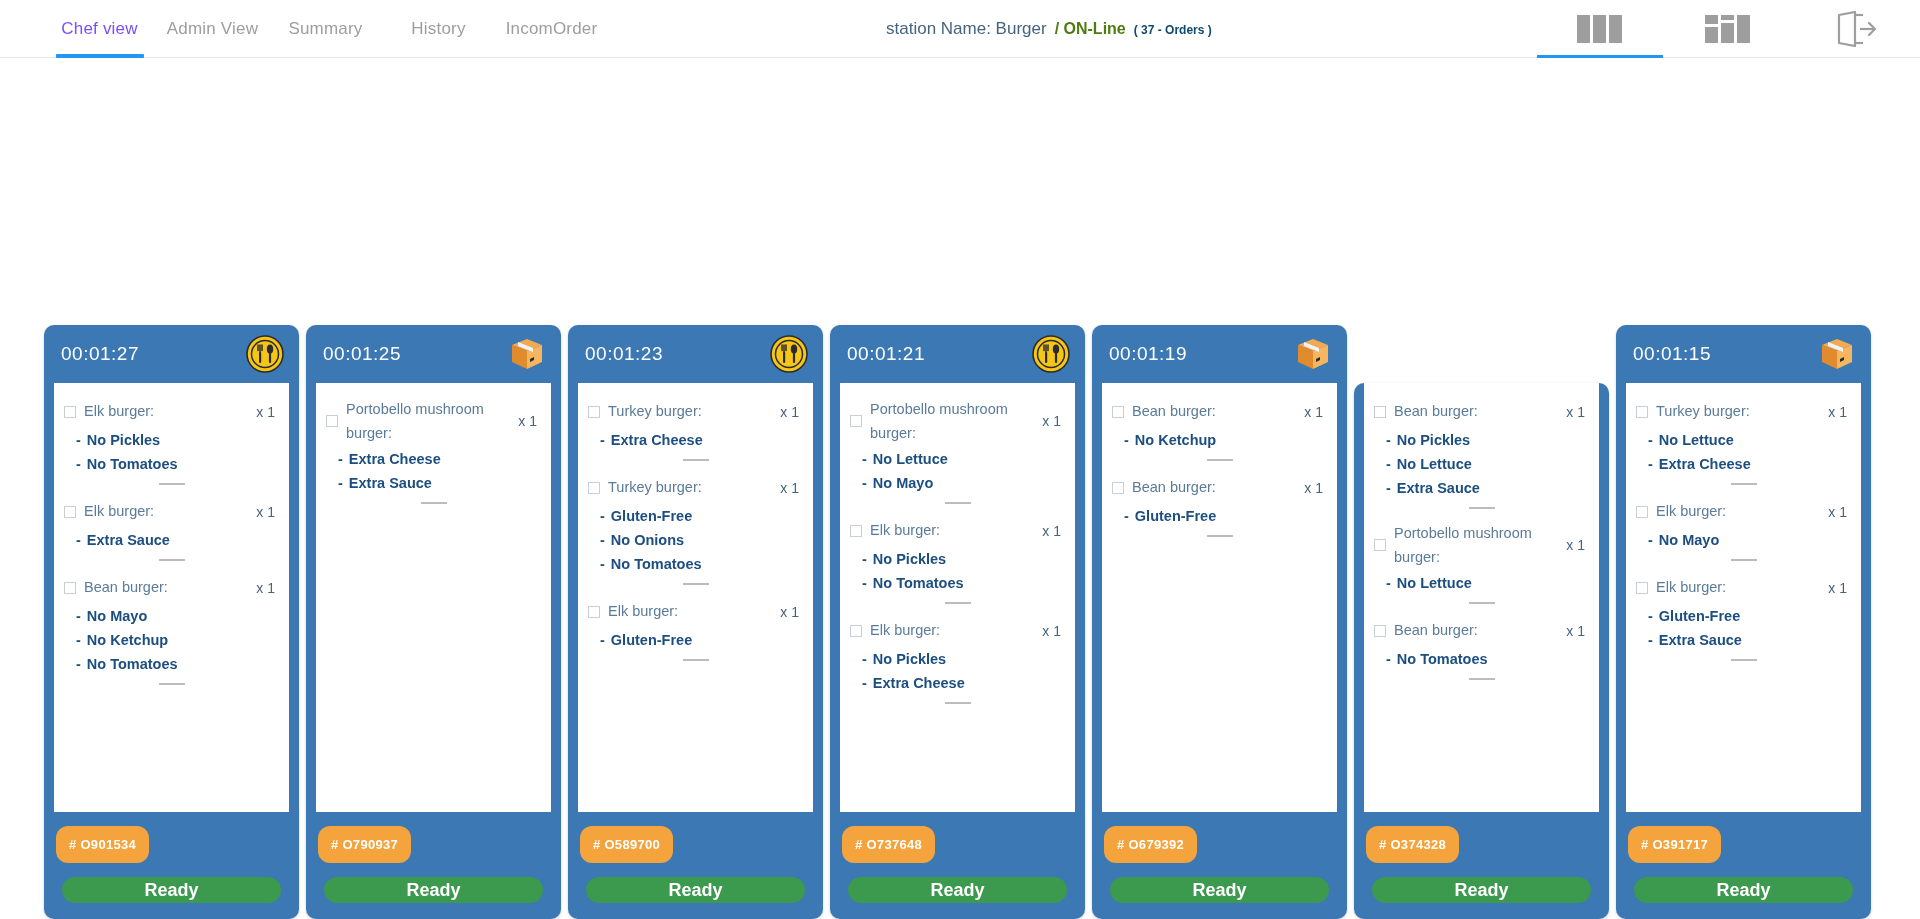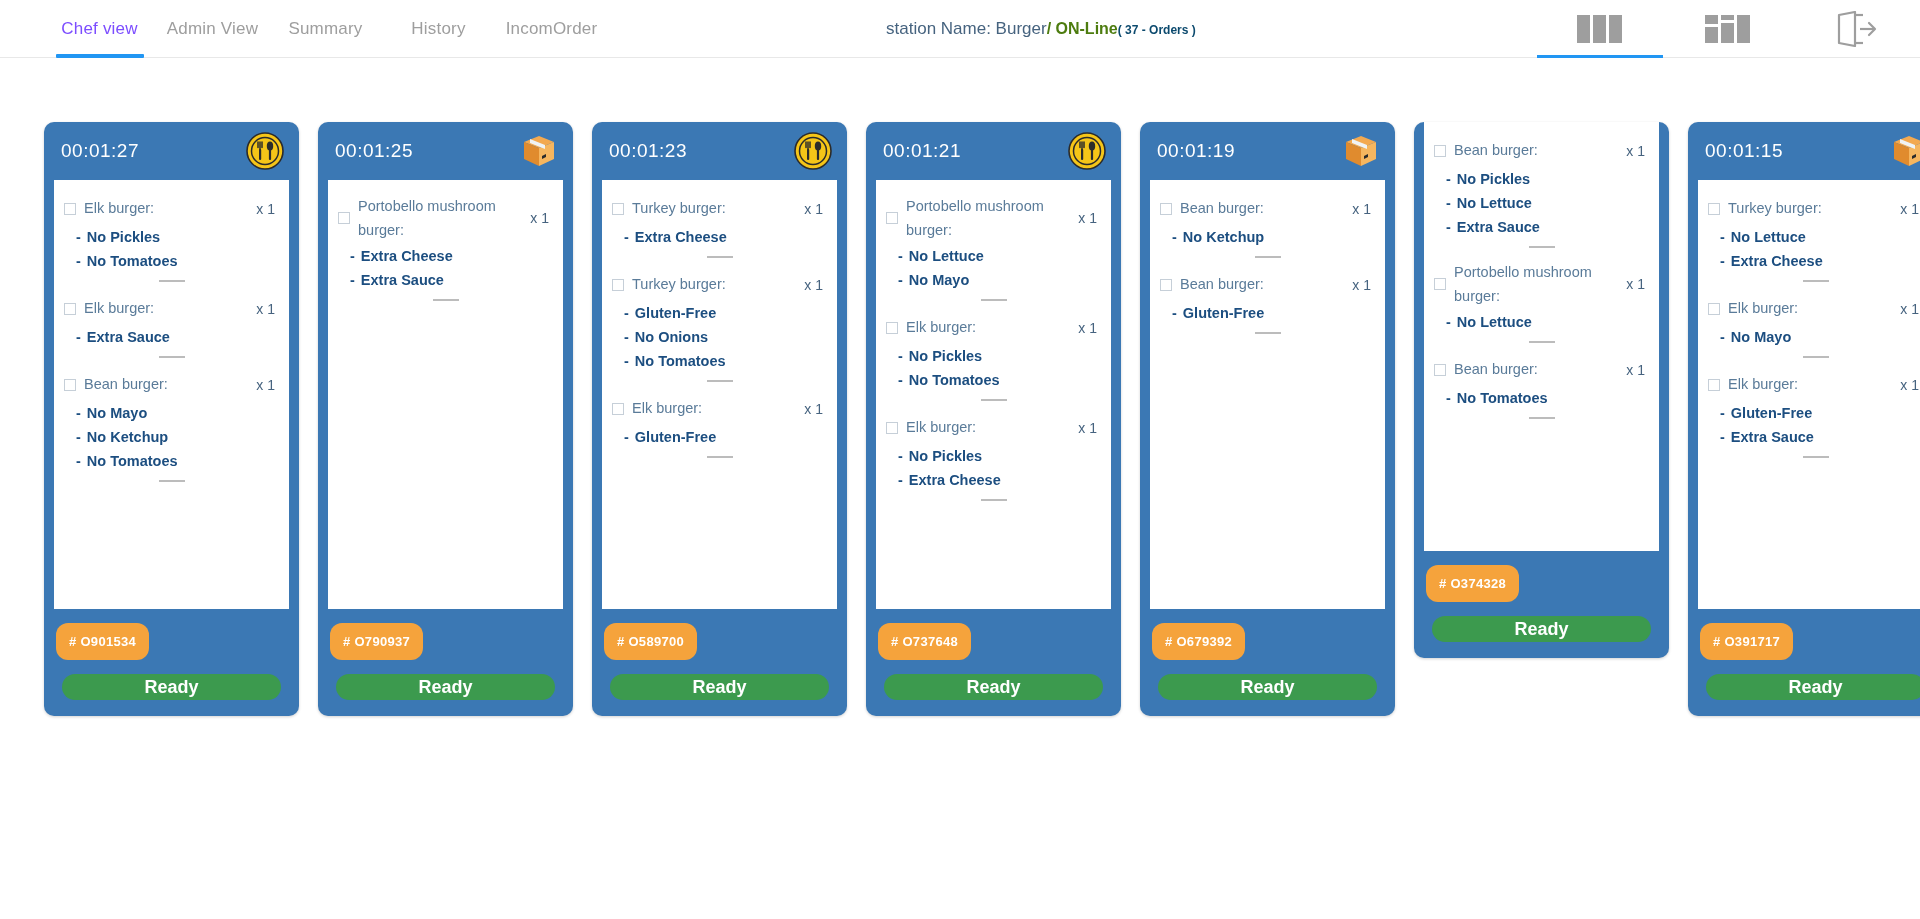--- a/index.html
+++ b/index.html
@@ -41,21 +41,21 @@
     bottom: 0;
     width: 88px; height: 4px;
     background: #2196f3;
     border-radius: 1px;
   }
 
   .station-info {
     position: absolute;
     left: 886px; top: 50%;
     transform: translateY(-50%);
-    display: flex; align-items: baseline; 
+    display: flex; align-items: baseline; gap: 8px;
     white-space: nowrap;
   }
   .station-name { font-size: 17px; color: #46637f; }
   .station-status { font-size: 16px; font-weight: bold; color: #4d7c0f; }
   .station-orders { font-size: 12px; font-weight: bold; color: #0c4a6e; }
 
   .header-icons {
     position: absolute;
     right: 0; top: 0;
     height: 58px;
@@ -74,22 +74,22 @@
     width: 126px; height: 3px; background: #2196f3;
   }
 
   
   .board {
     position: relative;
     height: 861px;
     background: #ffffff;
     padding: 64px 0 0 44px;
     display: flex;
-    gap: 19px;
-    align-items: flex-start;
+    gap: 7px;
+    align-items: flex-end;
     overflow: hidden;
   }
 
   .order-card {
     flex: 0 0 auto;
     width: 255px;
     background: #3b78b4;
     border-radius: 10px;
     padding: 0 0 16px 0;
     display: flex;

